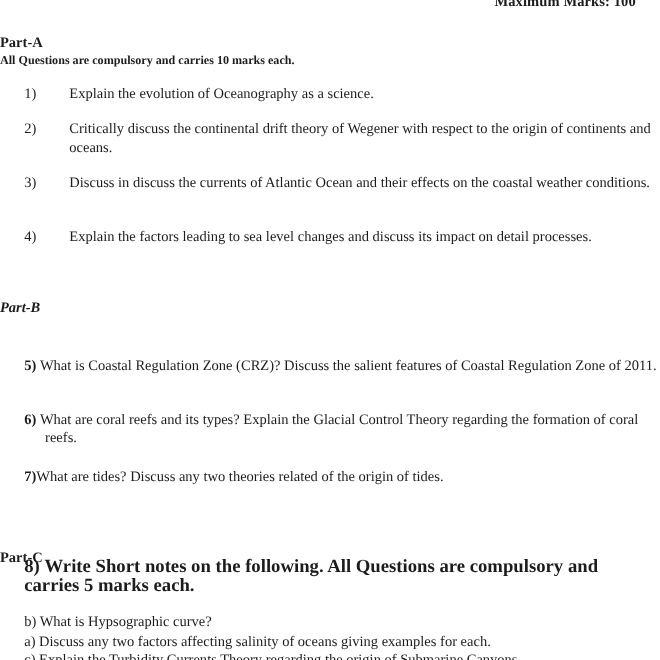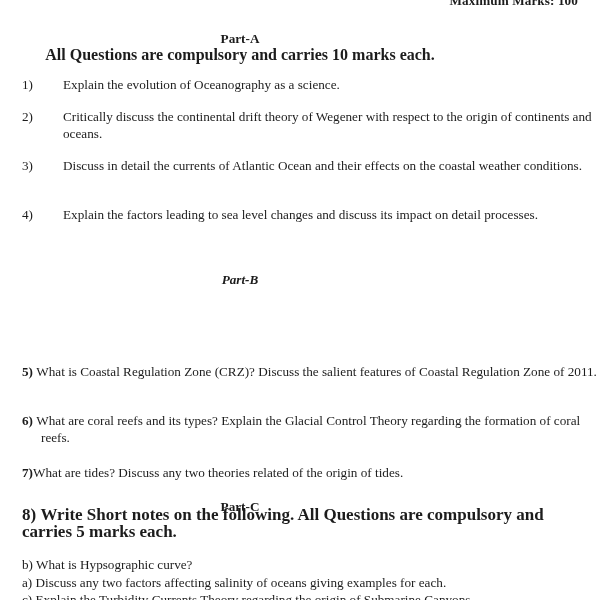--- a/index.html
+++ b/index.html
@@ -38,31 +38,31 @@
     font-weight: bold;
     letter-spacing: 0.1px;
     white-space: nowrap;
   }
 
   
   .section-heading {
     position: absolute;
     left: 0;
     width: 480px;
-    text-align: center;
+    text-align: left;
     font-weight: bold;
     font-size: 13.2px;
     line-height: 16px;
   }
   .section-heading .part-label {
     display: block;
   }
   .section-heading .part-sub {
     display: block;
-    font-size: 16px;
+    font-size: 11px;
   }
 
   
   .qblock {
     position: absolute;
     font-size: 13.2px;
     line-height: 16.5px;
   }
 
   
@@ -78,21 +78,20 @@
     text-indent: 0;
     font-weight: normal;
   }
 
   
   .q-b {
     left: 22px;
     width: 558px;
     padding-left: 19px;
     text-indent: -19px;
-    margin-top: 40px;
   }
   .q-b .num {
     font-weight: bold;
   }
   .q-b .num-tight {
     font-weight: bold;
   }
 
   
   .q-c-intro {
@@ -131,21 +130,21 @@
 
   <div class="qblock q-a" style="top: 77px;">
     <span class="num">1)</span><span>Explain the evolution of Oceanography as a science.</span>
   </div>
 
   <div class="qblock q-a" style="top: 109px;">
     <span class="num">2)</span><span>Critically discuss the continental drift theory of Wegener with respect to the origin of continents and oceans.</span>
   </div>
 
   <div class="qblock q-a" style="top: 158px;">
-    <span class="num">3)</span><span>Discuss in detail the currents of Atlantic Ocean and their effects on the coastal weather conditions.</span>
+    <span class="num">3)</span><span>Discuss in discuss the currents of Atlantic Ocean and their effects on the coastal weather conditions.</span>
   </div>
 
   <div class="qblock q-a" style="top: 207px;">
     <span class="num">4)</span><span>Explain the factors leading to sea level changes and discuss its impact on detail processes.</span>
   </div>
 
   <div class="section-heading" style="top: 272px; font-style: italic;">
     <span class="part-label">Part-B</span>
   </div>
 

